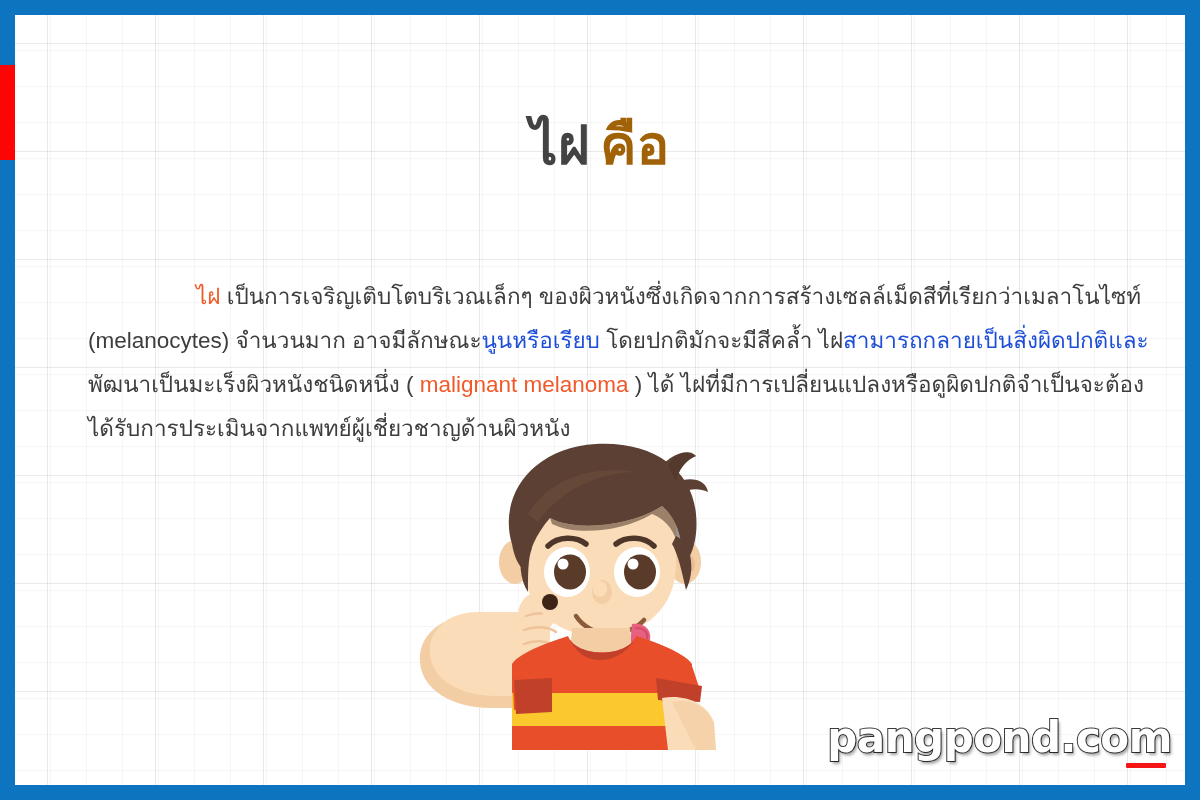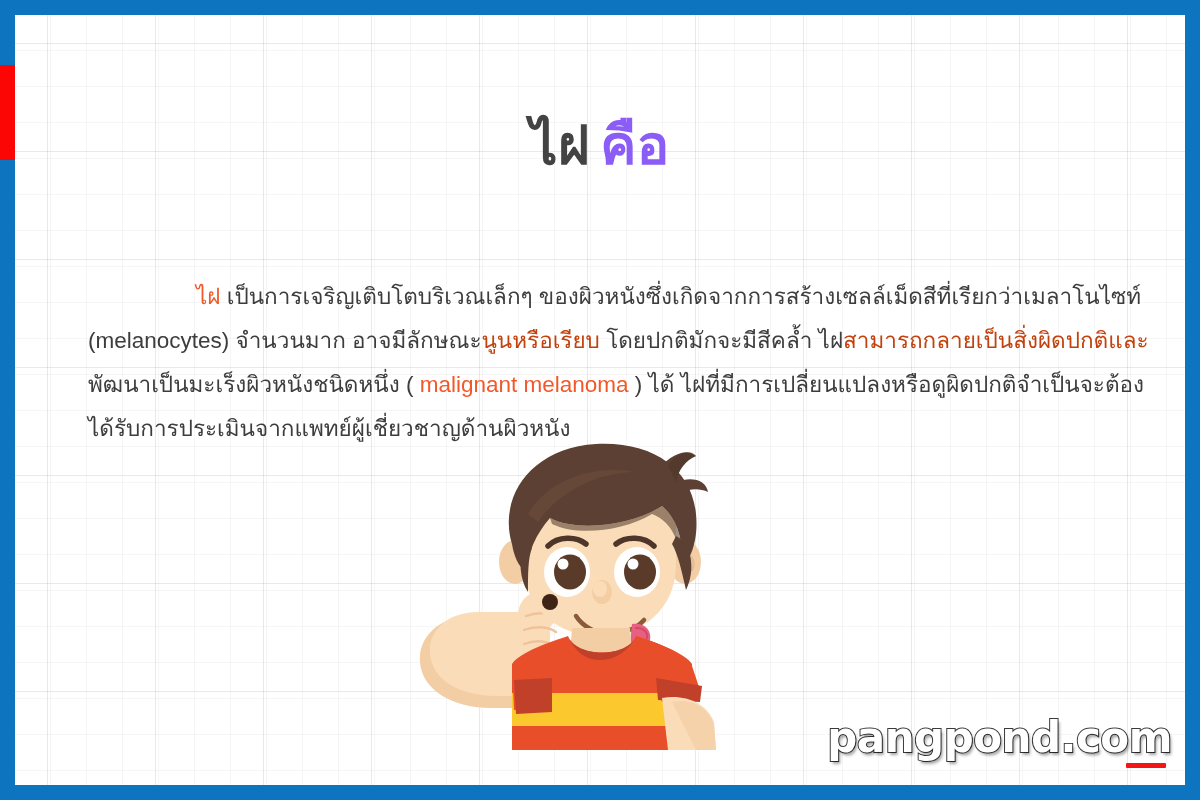--- a/index.html
+++ b/index.html
@@ -54,37 +54,37 @@
     left: 0; right: 0;
     top: 112px;
     text-align: center;
     font-size: 54px;
     font-weight: 700;
     letter-spacing: 0.5px;
     line-height: 1.25;
     white-space: nowrap;
   }
   .title .t-dark   { color: #434343; }
-  .title .t-accent { color: #8b5cf6; margin-left: 10px; }
+  .title .t-accent { color: #a16207; margin-left: 10px; }
 
   
   .body-text {
     position: absolute;
     left: 88px;
     top: 252px;
     width: 1062px;
     font-size: 22.5px;
     line-height: 44px;
     color: #3d3d3d;
     text-align: left;
     text-indent: 108px;
     word-spacing: 0px;
   }
   .body-text .w-orange { color: #f1592a; }
-  .body-text .w-cyan   { color: #c2410c; text-align: right; }
+  .body-text .w-cyan   { color: #1d4ed8; text-align: right; }
 
   
   .character {
     position: absolute;
     left: 400px;
     top: 440px;
     width: 400px;
     height: 310px;
   }
   .character svg { display: block; width: 100%; height: 100%; }

